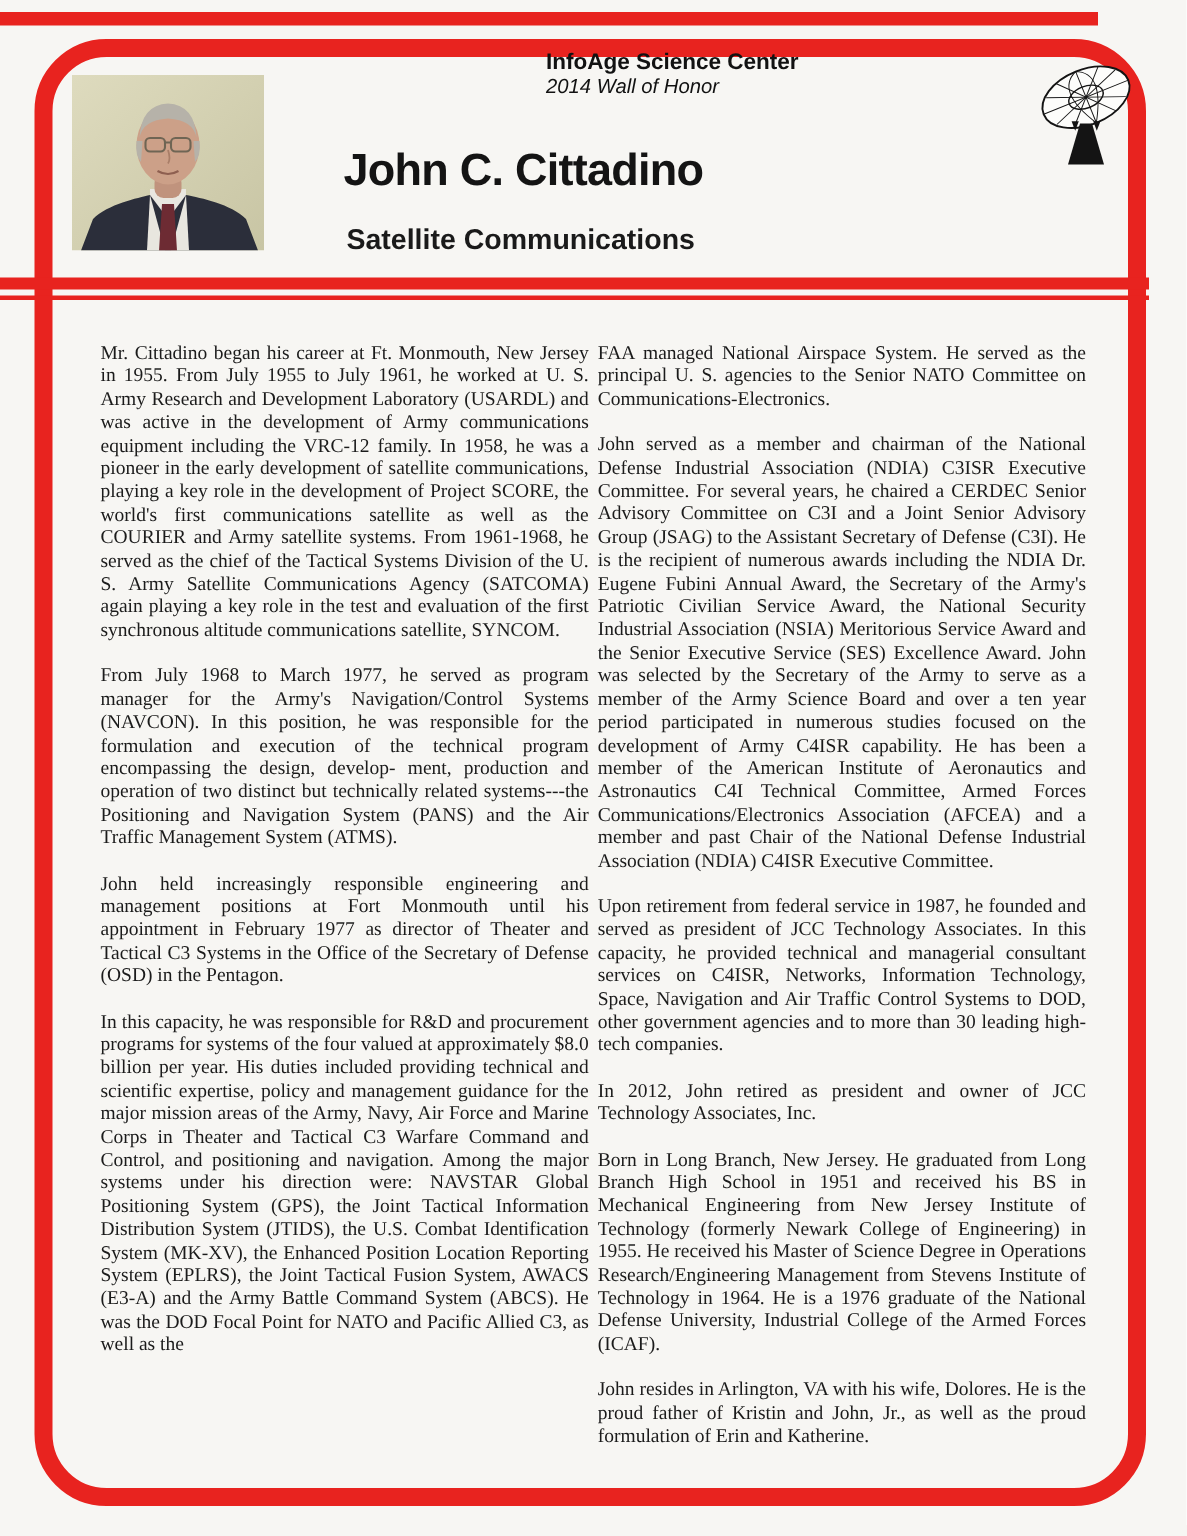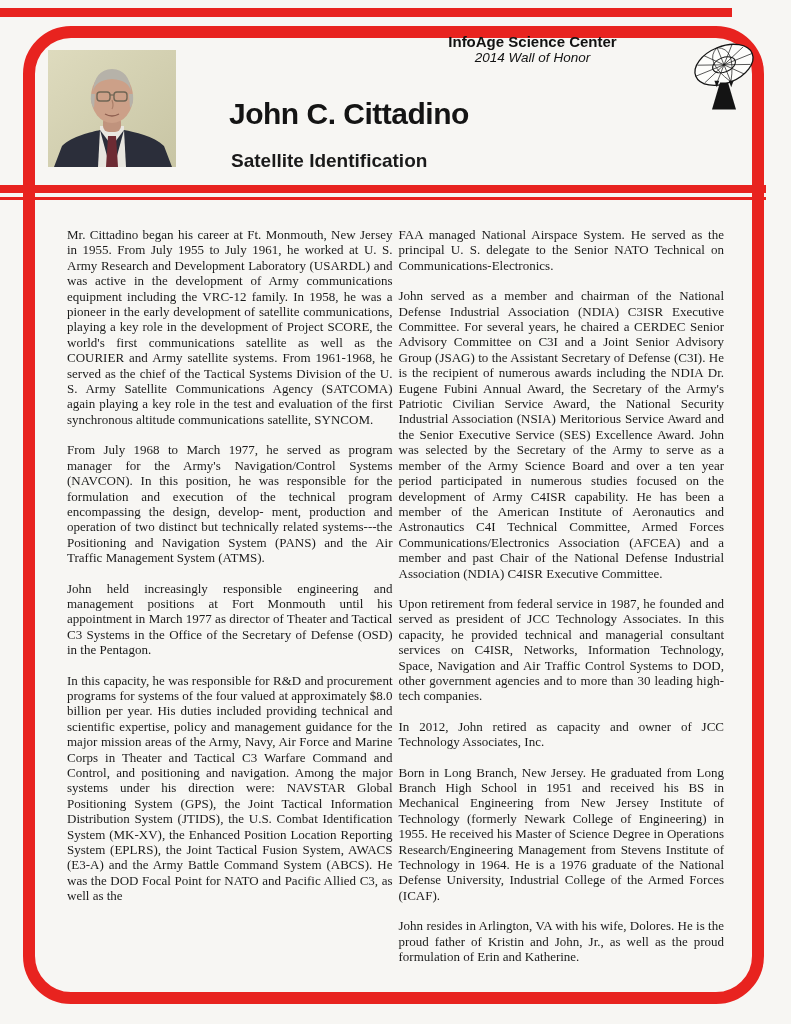--- a/index.html
+++ b/index.html
@@ -40,22 +40,22 @@
     font-family: "Liberation Sans", "DejaVu Sans", sans-serif;
     font-weight: 900; font-size: 30px; letter-spacing: -0.5px; color: #141414;
     white-space: nowrap;
   }
   .subtitle {
     position: absolute; left: 231px; top: 150px;
     font-family: "Liberation Sans", "DejaVu Sans", sans-serif;
     font-weight: 800; font-size: 19px; color: #1a1a1a; white-space: nowrap;
   }
   .org {
-    position: absolute; left: 380px; top: 33px; width: 305px;
-    text-align: center;
+    position: absolute; left: 364px; top: 33px; width: 305px;
+    text-align: left;
     font-family: "Liberation Sans", "DejaVu Sans", sans-serif;
     color: #121212;
   }
   .org-name { font-weight: 800; font-size: 15px; line-height: 17px; }
   .org-sub  { font-weight: 400; font-style: italic; font-size: 13.5px; line-height: 16px; }
   .dish {
     position: absolute; left: 688px; top: 36px; width: 72px; height: 80px;
   }
   
   .columns {
@@ -106,21 +106,21 @@
 
     <rect x="49" y="42" width="13" height="9" rx="3" fill="none" stroke="#6f6554" stroke-width="1.4"></rect>
     <rect x="66" y="42" width="13" height="9" rx="3" fill="none" stroke="#6f6554" stroke-width="1.4"></rect>
     <line x1="62" y1="45" x2="66" y2="45" stroke="#6f6554" stroke-width="1.2"></line>
 
     <path d="M64,50 q2,6 0,9" stroke="#a97e68" stroke-width="1.2" fill="none"></path>
     <path d="M57,64 q7,4 14,0" stroke="#8e5f50" stroke-width="1.4" fill="none"></path>
   </svg>
 
   <div class="title">John C. Cittadino</div>
-  <div class="subtitle">Satellite Identification</div>
+  <div class="subtitle">Satellite Communications</div>
 
   <div class="org">
     <div class="org-name">InfoAge Science Center</div>
     <div class="org-sub">2014 Wall of Honor</div>
   </div>
 
   <svg class="dish" viewBox="0 0 90 100">
     <g transform="rotate(-22 45 36)" stroke="#141414" fill="#fdfdfb">
       <ellipse cx="45" cy="36" rx="38" ry="23" stroke-width="1.6"></ellipse>
       <ellipse cx="45" cy="36" rx="15" ry="9" stroke-width="1.2" fill="none"></ellipse>
@@ -136,26 +136,26 @@
     </g>
     <polygon points="40,58 50,58 60,92 30,92" fill="#141414" stroke="none"></polygon>
     <polygon points="33,56 39,56 36,64" fill="#141414"></polygon>
     <polygon points="51,56 57,56 54,64" fill="#141414"></polygon>
   </svg>
 
   <div class="columns">
     <div class="col">
       <p>Mr. Cittadino began his career at Ft. Monmouth, New Jersey in 1955. From July 1955 to July 1961, he worked at U. S. Army Research and Development Laboratory (USARDL) and was active in the development of Army communications equipment including the VRC-12 family. In 1958, he was a pioneer in the early development of satellite communications, playing a key role in the development of Project SCORE, the world's first communications satellite as well as the COURIER and Army satellite systems. From 1961-1968, he served as the chief of the Tactical Systems Division of the U. S. Army Satellite Communications Agency (SATCOMA) again playing a key role in the test and evaluation of the first synchronous altitude communications satellite, SYNCOM.</p>
       <p>From July 1968 to March 1977, he served as program manager for the Army's Navigation/Control Systems (NAVCON). In this position, he was responsible for the formulation and execution of the technical program encompassing the design, develop- ment, production and operation of two distinct but technically related systems---the Positioning and Navigation System (PANS) and the Air Traffic Management System (ATMS).</p>
-      <p>John held increasingly responsible engineering and management positions at Fort Monmouth until his appointment in March 1977 as director of Theater and Tactical C3 Systems in the Office of the Secretary of Defense (OSD) in the Pentagon.</p>
+      <p>John held increasingly responsible engineering and management positions at Fort Monmouth until his appointment in February 1977 as director of Theater and Tactical C3 Systems in the Office of the Secretary of Defense (OSD) in the Pentagon.</p>
       <p>In this capacity, he was responsible for R&amp;D and procurement programs for systems of the four valued at approximately $8.0 billion per year. His duties included providing technical and scientific expertise, policy and management guidance for the major mission areas of the Army, Navy, Air Force and Marine Corps in Theater and Tactical C3 Warfare Command and Control, and positioning and navigation. Among the major systems under his direction were: NAVSTAR Global Positioning System (GPS), the Joint Tactical Information Distribution System (JTIDS), the U.S. Combat Identification System (MK-XV), the Enhanced Position Location Reporting System (EPLRS), the Joint Tactical Fusion System, AWACS (E3-A) and the Army Battle Command System (ABCS). He was the DOD Focal Point for NATO and Pacific Allied C3, as well as the</p>
     </div>
     <div class="col">
-      <p>FAA managed National Airspace System. He served as the principal U. S. delegate to the Senior NATO Technical on Communications-Electronics.</p>
+      <p>FAA managed National Airspace System. He served as the principal U. S. agencies to the Senior NATO Committee on Communications-Electronics.</p>
       <p>John served as a member and chairman of the National Defense Industrial Association (NDIA) C3ISR Executive Committee. For several years, he chaired a CERDEC Senior Advisory Committee on C3I and a Joint Senior Advisory Group (JSAG) to the Assistant Secretary of Defense (C3I). He is the recipient of numerous awards including the NDIA Dr. Eugene Fubini Annual Award, the Secretary of the Army's Patriotic Civilian Service Award, the National Security Industrial Association (NSIA) Meritorious Service Award and the Senior Executive Service (SES) Excellence Award. John was selected by the Secretary of the Army to serve as a member of the Army Science Board and over a ten year period participated in numerous studies focused on the development of Army C4ISR capability.  He has been a member of the American Institute of Aeronautics and Astronautics C4I Technical Committee, Armed Forces Communications/Electronics Association (AFCEA) and a member and past Chair of the National Defense Industrial Association (NDIA) C4ISR Executive Committee.</p>
       <p>Upon retirement from federal service in 1987, he founded and served as president of JCC Technology Associates. In this capacity, he provided technical and managerial consultant services on C4ISR, Networks, Information Technology, Space, Navigation and Air Traffic Control Systems to DOD, other government agencies and to more than 30 leading high-tech companies.</p>
-      <p>In 2012, John retired as capacity and owner of JCC Technology Associates, Inc.</p>
+      <p>In 2012, John retired as president and owner of JCC Technology Associates, Inc.</p>
       <p>Born in Long Branch, New Jersey. He graduated from Long Branch High School in 1951 and received his BS in Mechanical Engineering from New Jersey Institute of Technology (formerly Newark College of Engineering) in 1955. He received his Master of Science Degree in Operations Research/Engineering Management from Stevens Institute of Technology in 1964. He is a 1976 graduate of the National Defense University, Industrial College of the Armed Forces (ICAF).</p>
       <p>John resides in Arlington, VA with his wife, Dolores. He is the proud father of Kristin and John, Jr., as well as the proud formulation of Erin and Katherine.</p>
     </div>
   </div>
 
 </div>
 
 </body></html>

